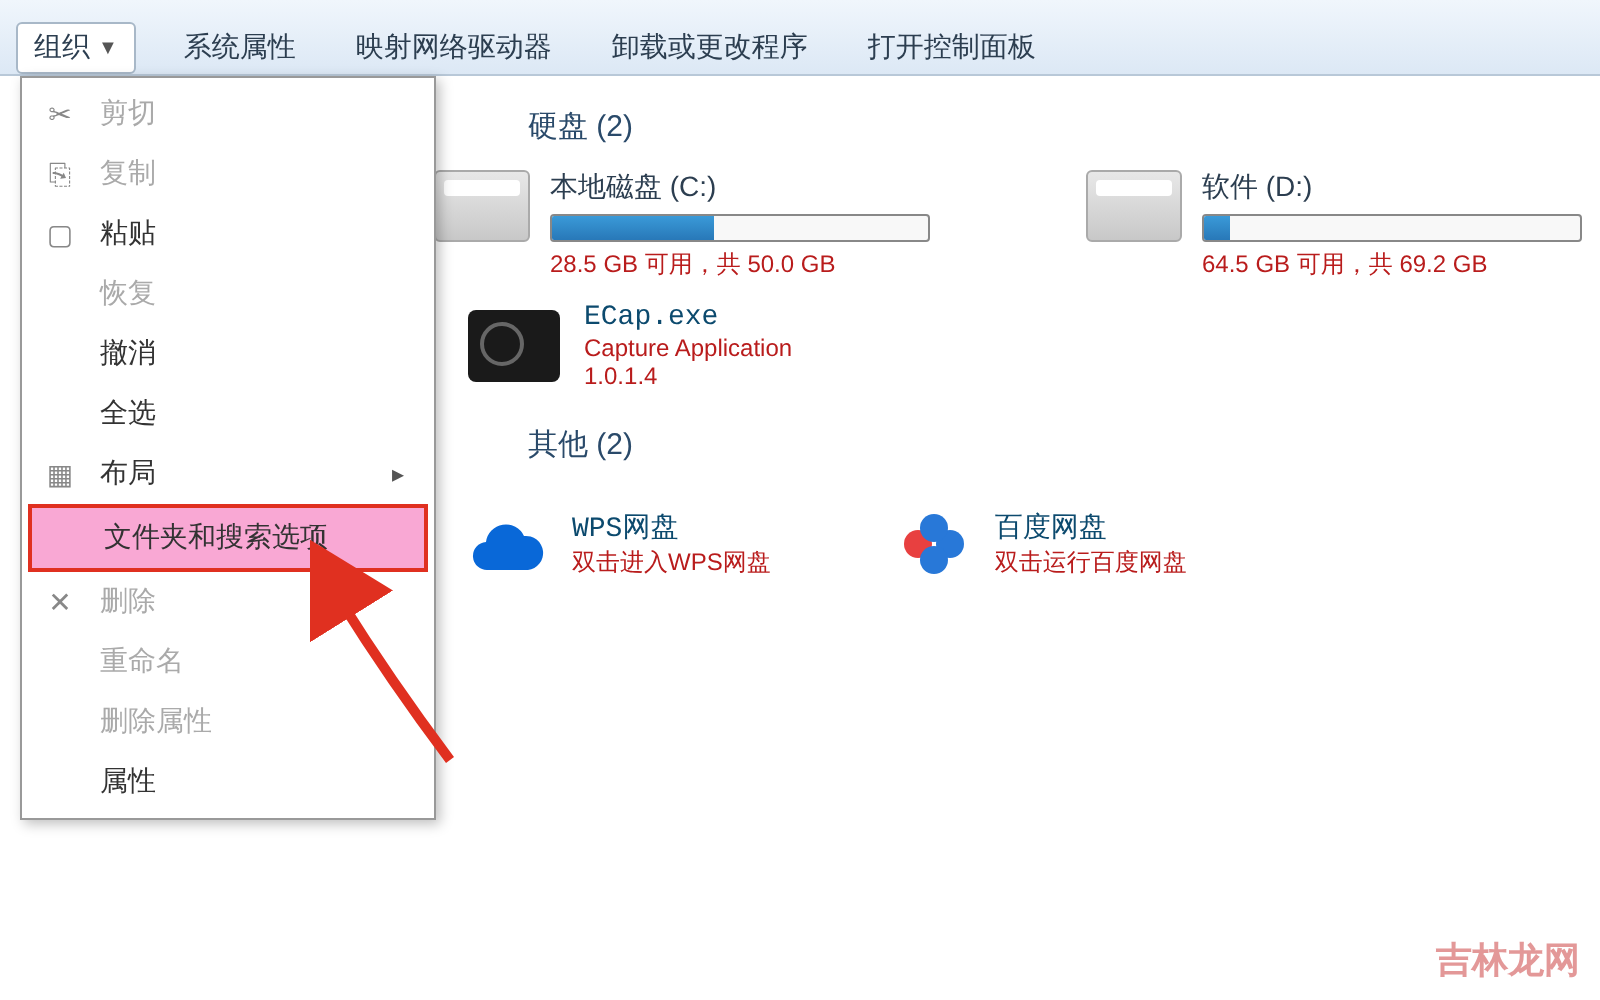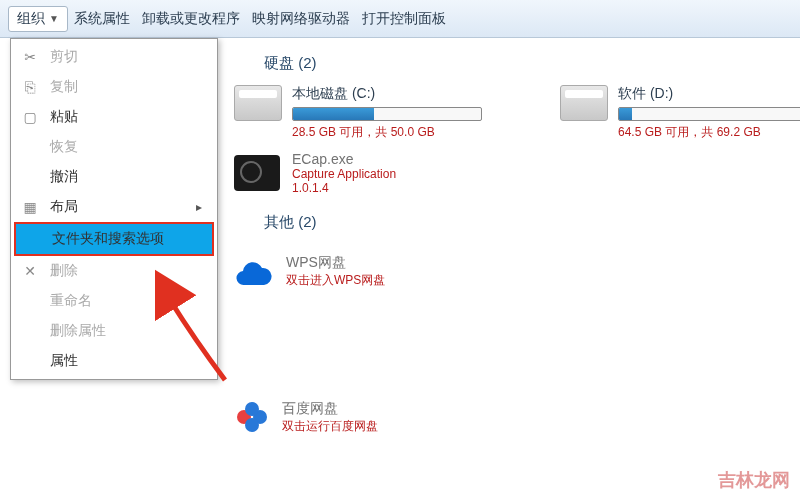--- a/index.html
+++ b/index.html
@@ -1,69 +1,69 @@
 <!DOCTYPE html>
 <html><head>
   <meta charset="utf-8">
   <style>
     * { margin: 0; padding: 0; box-sizing: border-box; font-family: "Microsoft YaHei", sans-serif; }
     body { width: 800px; height: 500px; overflow: hidden; background: #fff; position: relative; }
     
-    .toolbar { height: 38px; background: linear-gradient(#f0f6fc, #dce8f5); border-bottom: 1px solid #b8c8d8; display: flex; align-items: center; padding: 0 8px; }
+    .toolbar { height: 38px; background: linear-gradient(#f0f6fc, #dce8f5); border-bottom: 1px solid #b8c8d8; display: flex; align-items: flex-end; padding: 0 8px; gap: 18px; }
     .toolbar-item { font-size: 14px; color: #2c3e50; cursor: pointer; padding: 4px 6px; display: flex; align-items: center; gap: 4px; }
     .organize-btn { border: 1px solid #a8b8c8; border-radius: 3px; padding: 3px 8px; background: #fff; }
     .chevron { font-size: 10px; color: #555; }
     
     .dropdown { position: absolute; top: 38px; left: 10px; width: 208px; background: #fff; border: 1px solid #999; box-shadow: 2px 2px 6px rgba(0,0,0,0.25); z-index: 100; padding: 3px; }
     .menu-item { padding: 6px 12px 6px 36px; font-size: 14px; color: #333; cursor: pointer; position: relative; display: flex; align-items: center; }
     .menu-item.disabled { color: #aaa; }
     .menu-icon { position: absolute; left: 8px; width: 16px; height: 16px; display: flex; align-items: center; justify-content: center; color: #888; }
-    .menu-item.highlighted { border: 2px solid #e03020; background: #0ea5e9; }
+    .menu-item.highlighted { border: 2px solid #e03020; background: #f9a8d4; }
     .submenu-arrow { margin-left: auto; font-size: 12px; color: #555; }
     
     .content { position: absolute; top: 38px; left: 218px; right: 0; bottom: 0; padding: 8px 16px; }
     .section-header { font-size: 15px; color: #2a4a6a; padding: 8px 0 12px; margin-left: 30px; }
     
-    .drive-row { display: flex; gap: 68px; margin-bottom: 8px; }
+    .drive-row { display: flex; gap: 68px; margin-bottom: 8px; justify-content: center; }
     .drive { display: flex; gap: 10px; align-items: flex-start; }
     .drive-icon { width: 48px; height: 36px; background: linear-gradient(#e8e8e8, #c8c8c8); border: 1px solid #aaa; border-radius: 3px; position: relative; }
     .drive-icon::after { content: ""; position: absolute; top: 4px; left: 4px; right: 4px; height: 8px; background: #fff; border-radius: 2px; }
     .drive-info { min-width: 200px; }
     .drive-name { font-size: 14px; color: #2c3e50; margin-bottom: 4px; }
     .drive-bar { width: 190px; height: 14px; border: 1px solid #888; border-radius: 2px; background: #f8f8f8; overflow: hidden; margin-bottom: 3px; }
     .drive-fill { height: 100%; background: linear-gradient(#3a9ad8, #2878b8); }
     .drive-text { font-size: 12px; color: #b91c1c; }
     
     .item-row { display: flex; gap: 12px; align-items: center; margin: 10px 0; }
     .app-icon { width: 46px; height: 36px; background: #1a1a1a; border-radius: 4px; position: relative; }
     .app-icon::before { content: ""; position: absolute; top: 6px; left: 6px; width: 18px; height: 18px; border: 2px solid #666; border-radius: 50%; }
     .wps-icon { width: 40px; height: 32px; position: relative; }
     .wps-cloud { fill: #0968d8; }
     .baidu-icon { width: 36px; height: 36px; position: relative; }
     .item-info { }
-    .item-name { font-size: 14px; color: #737373; }
+    .item-name { font-size: 14px; color: #0c4a6e; font-family: Liberation Mono, monospace; }
     .item-sub { font-size: 12px; color: #b91c1c; }
     
-    .other-row { display: flex; gap: 90px; flex-direction: column; }
+    .other-row { display: flex; gap: 64px; }
     
     .arrow-overlay { position: absolute; top: 220px; left: 155px; pointer-events: none; z-index: 200; }
     
     .watermark { position: absolute; bottom: 8px; right: 10px; color: rgba(200,50,50,0.5); font-size: 18px; font-weight: bold; }
   </style>
 </head>
 <body>
 
 <div class="toolbar">
   <div class="toolbar-item organize-btn">
     <span>组织</span>
     <span class="chevron">▼</span>
   </div>
   <div class="toolbar-item">系统属性</div>
+  <div class="toolbar-item">映射网络驱动器</div>
   <div class="toolbar-item">卸载或更改程序</div>
-  <div class="toolbar-item">映射网络驱动器</div>
   <div class="toolbar-item">打开控制面板</div>
 </div>
 
 <div class="dropdown">
   <div class="menu-item disabled">
     <span class="menu-icon">✂</span>
     <span>剪切</span>
   </div>
   <div class="menu-item disabled">
     <span class="menu-icon">⎘</span>
@@ -71,20 +71,23 @@
   </div>
   <div class="menu-item">
     <span class="menu-icon">▢</span>
     <span>粘贴</span>
   </div>
   <div class="menu-item disabled">
     <span>恢复</span>
   </div>
   <div class="menu-item">
     <span>撤消</span>
+  </div>
+  <div class="menu-item">
+    <span>全选</span>
   </div>
   <div class="menu-item">
     <span class="menu-icon">▦</span>
     <span>布局</span>
     <span class="submenu-arrow">▸</span>
   </div>
   <div class="menu-item highlighted">
     <span>文件夹和搜索选项</span>
   </div>
   <div class="menu-item disabled">

